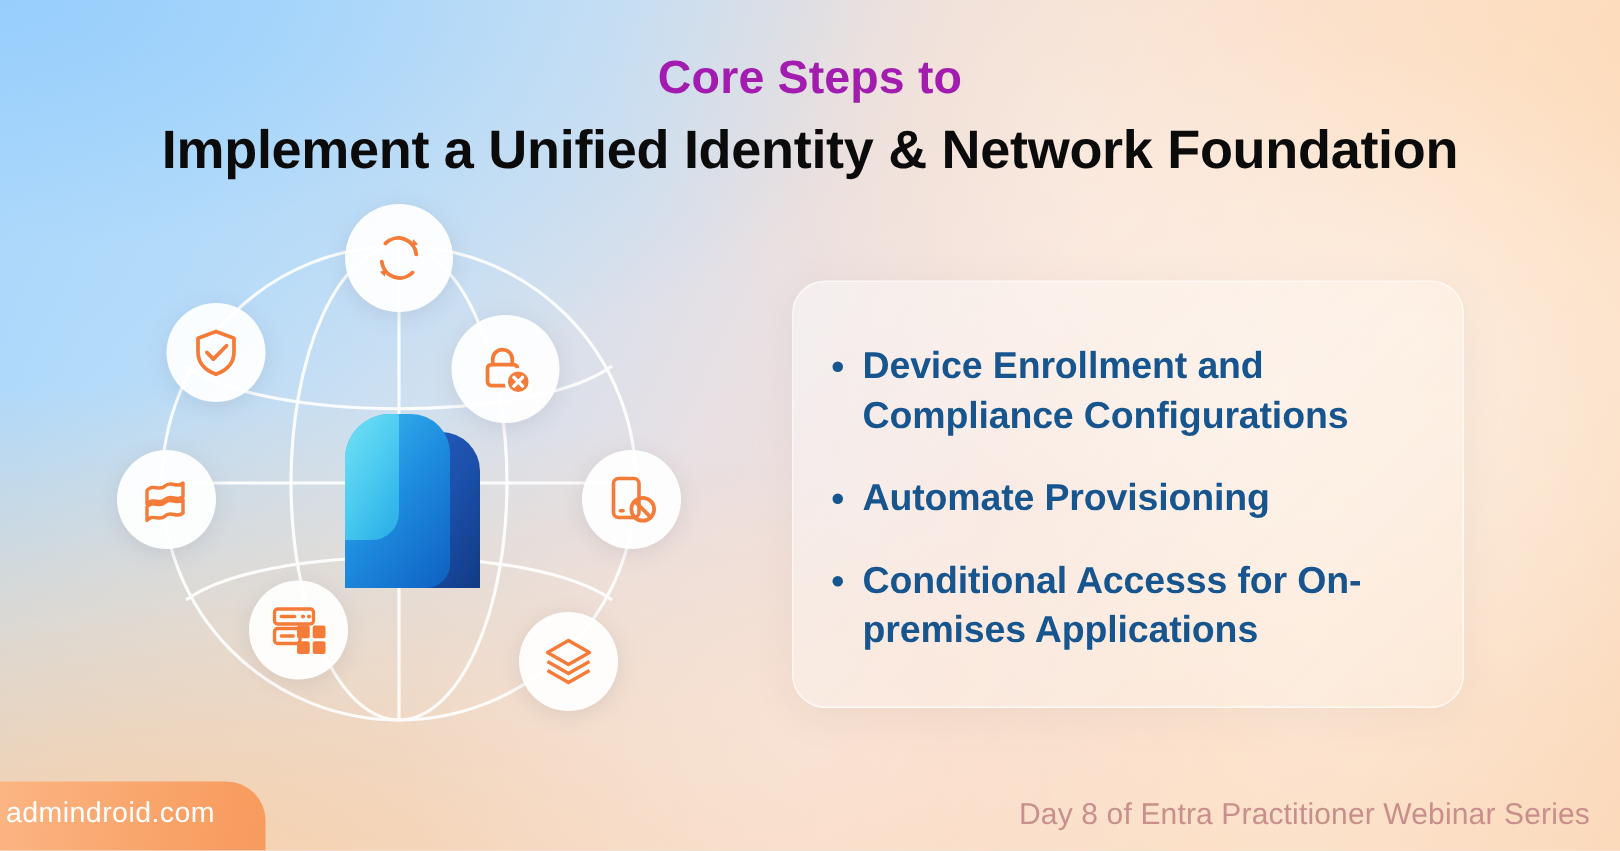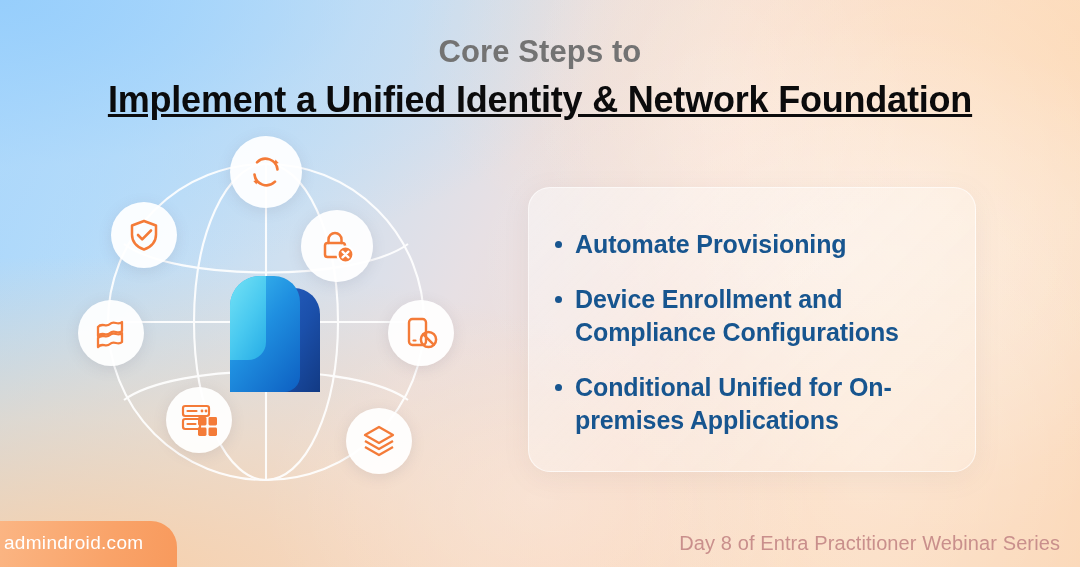--- a/index.html
+++ b/index.html
@@ -54,26 +54,26 @@
   .swoosh-c{
     width:560px;height:700px; left:440px; top:-250px;
     background:radial-gradient(closest-side, rgba(255,255,255,.20), rgba(255,255,255,0) 70%);
     transform:rotate(-8deg);
   }
 
   
   .title-wrap{ position:absolute; left:0; right:0; top:34px; text-align:center; }
   .title-top{
     font-size:31px; font-weight:bold; letter-spacing:.1px;
-    color:#737373; line-height:1.18;
+    color:#a21caf; line-height:1.18;
   }
   .title-main{
     margin-top:7px;
     font-size:36px; font-weight:bold; letter-spacing:-.2px;
-    color:#0b0b0c; line-height:1.2;text-decoration:underline;
+    color:#0b0b0c; line-height:1.2;
   }
 
   
   .globe-area{
     position:absolute; left:58px; top:132px; width:420px; height:380px;
   }
   .globe-svg{ position:absolute; left:0; top:0; width:420px; height:380px; }
 
   .bubble{
     position:absolute; border-radius:50%;
@@ -237,27 +237,27 @@
           <path d="M5 19 L19 27 L33 19"></path>
           <path d="M5 25 L19 33 L33 25"></path>
         </g>
       </svg>
     </div>
   </div>
 
   <div class="card">
     <div class="bullet">
       <span class="dot"></span>
-      <span class="btext">Automate Provisioning</span>
+      <span class="btext">Device Enrollment and Compliance Configurations</span>
     </div>
     <div class="bullet">
       <span class="dot"></span>
-      <span class="btext">Device Enrollment and Compliance Configurations</span>
+      <span class="btext">Automate Provisioning</span>
     </div>
     <div class="bullet">
       <span class="dot"></span>
-      <span class="btext">Conditional Unified for On-premises Applications</span>
+      <span class="btext">Conditional Accesss for On-premises Applications</span>
     </div>
   </div>
 
   <div class="brand">admindroid.com</div>
   <div class="series">Day 8 of Entra Practitioner Webinar Series</div>
 </div>
 
 </body></html>

